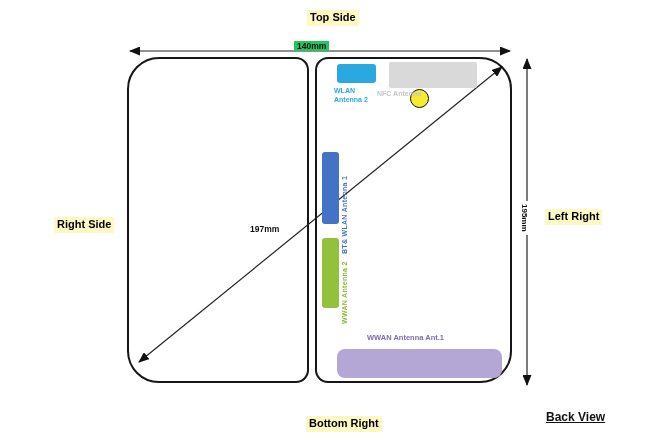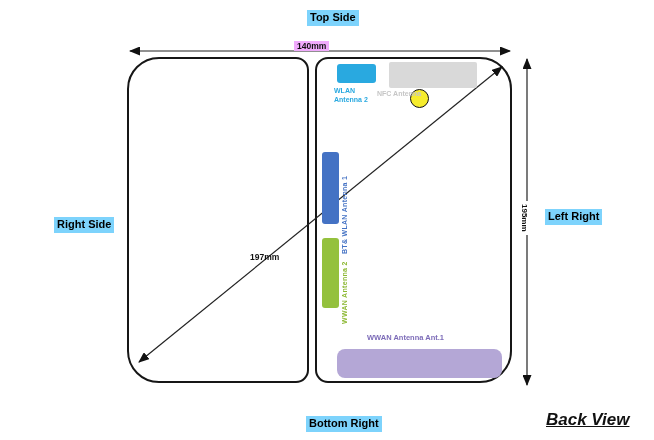--- a/index.html
+++ b/index.html
@@ -11,41 +11,40 @@
     position: relative;
     width: 654px;
     height: 440px;
     background: #ffffff;
     font-family: "Liberation Sans", sans-serif;
     overflow: hidden;
   }
   
   .hl {
     position: absolute;
-    background: #7dd3fc;
+    background: #fef9c3;
     color: #000;
     font-weight: bold;
     font-size: 11px;
     line-height: 1.25;
     padding: 1px 3px;
     white-space: nowrap;
   }
   #label-top-side    { left: 307px; top: 10px;  }
   #label-right-side  { left: 54px;  top: 217px; }
   #label-left-side   { left: 545px; top: 209px; }
   #label-bottom-side { left: 306px; top: 416px; }
   #label-camera      { left: 401px; top: 107px; font-size: 8.5px; padding: 0 2px; }
   
   #label-back-view {
     position: absolute;
     left: 546px; top: 410px;
     font-weight: bold;
-    font-style: italic;
     text-decoration: underline;
-    font-size: 17px;
+    font-size: 12px;
     color: #111;
     white-space: nowrap;
   }
   
   .phone {
     position: absolute;
     top: 57px;
     height: 326px;
     background: #ffffff;
     border: 2.5px solid #161616;
@@ -63,22 +62,22 @@
   .phone { z-index: 2; }
   
   .dim {
     position: absolute;
     z-index: 4;
     font-weight: bold;
     font-size: 8.5px;
     color: #111;
     white-space: nowrap;
   }
-  #dim-width  { left: 294px; top: 41px; background: #f0abfc; padding: 0 3px; }
-  #dim-diagonal { left: 250px; top: 252px; }
+  #dim-width  { left: 294px; top: 41px; background: #22c55e; padding: 0 3px; }
+  #dim-diagonal { left: 250px; top: 224px; }
   #dim-height {
     left: 520px; top: 201px;
     background: #fff;
     padding: 3px 0;
     writing-mode: vertical-rl; 
     font-size: 8px;
   }
   
   .ant {
     position: absolute;

